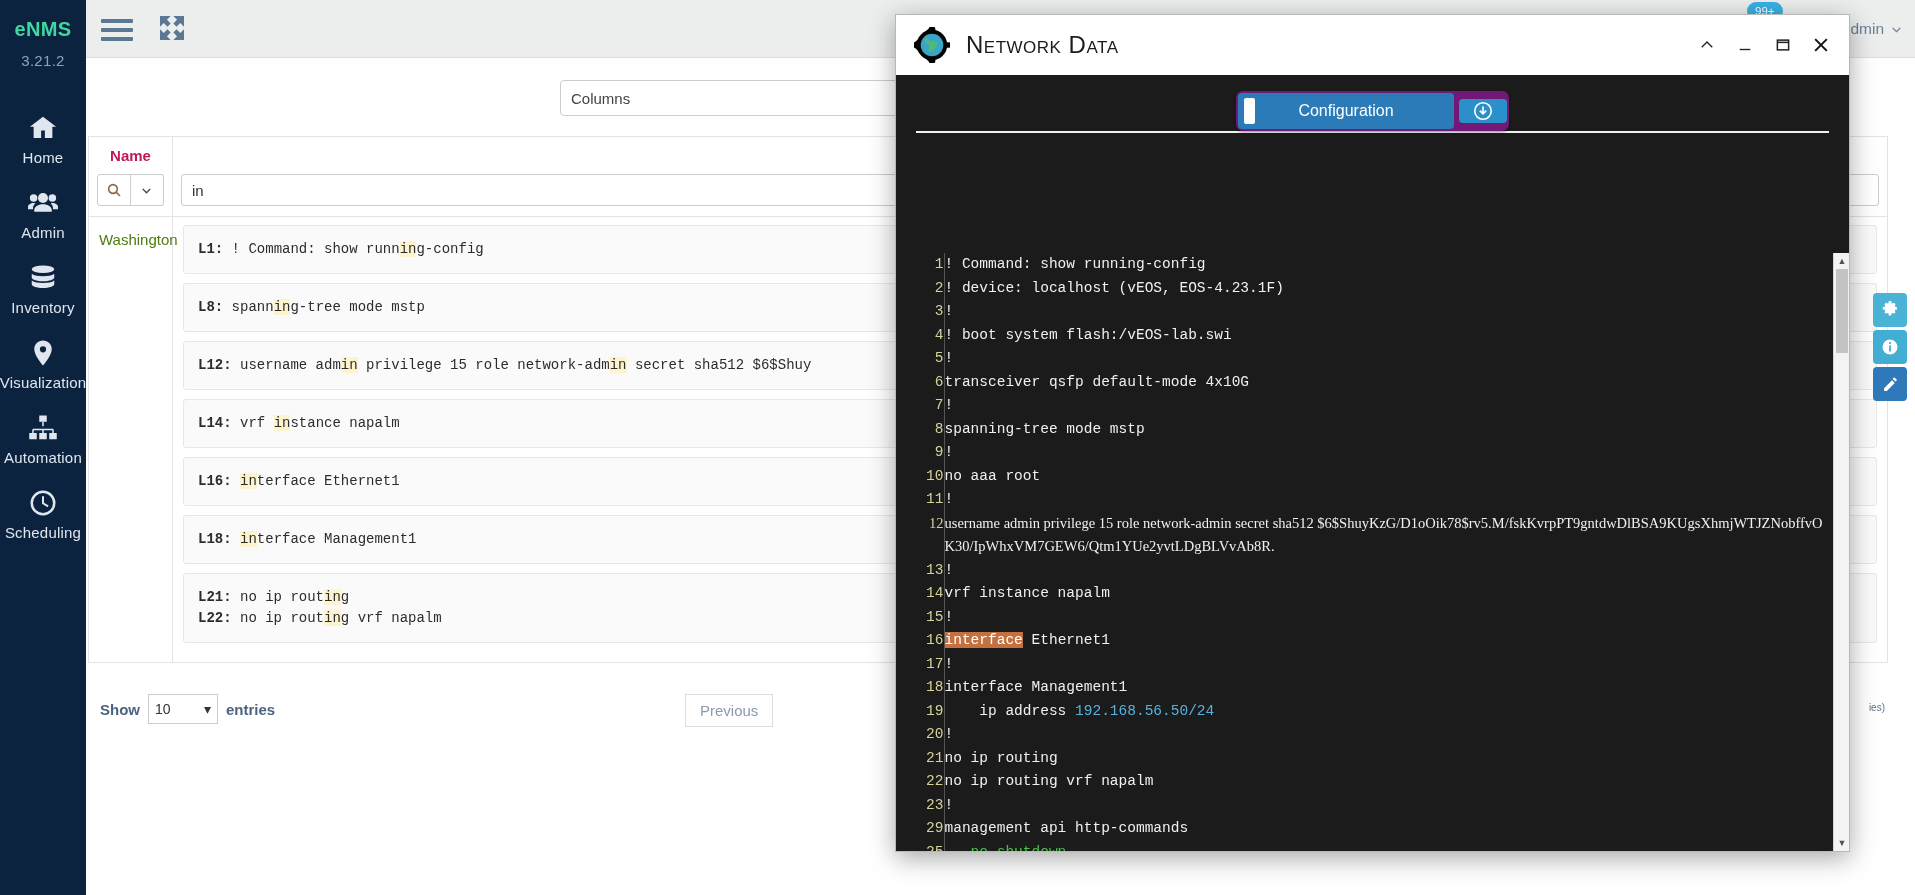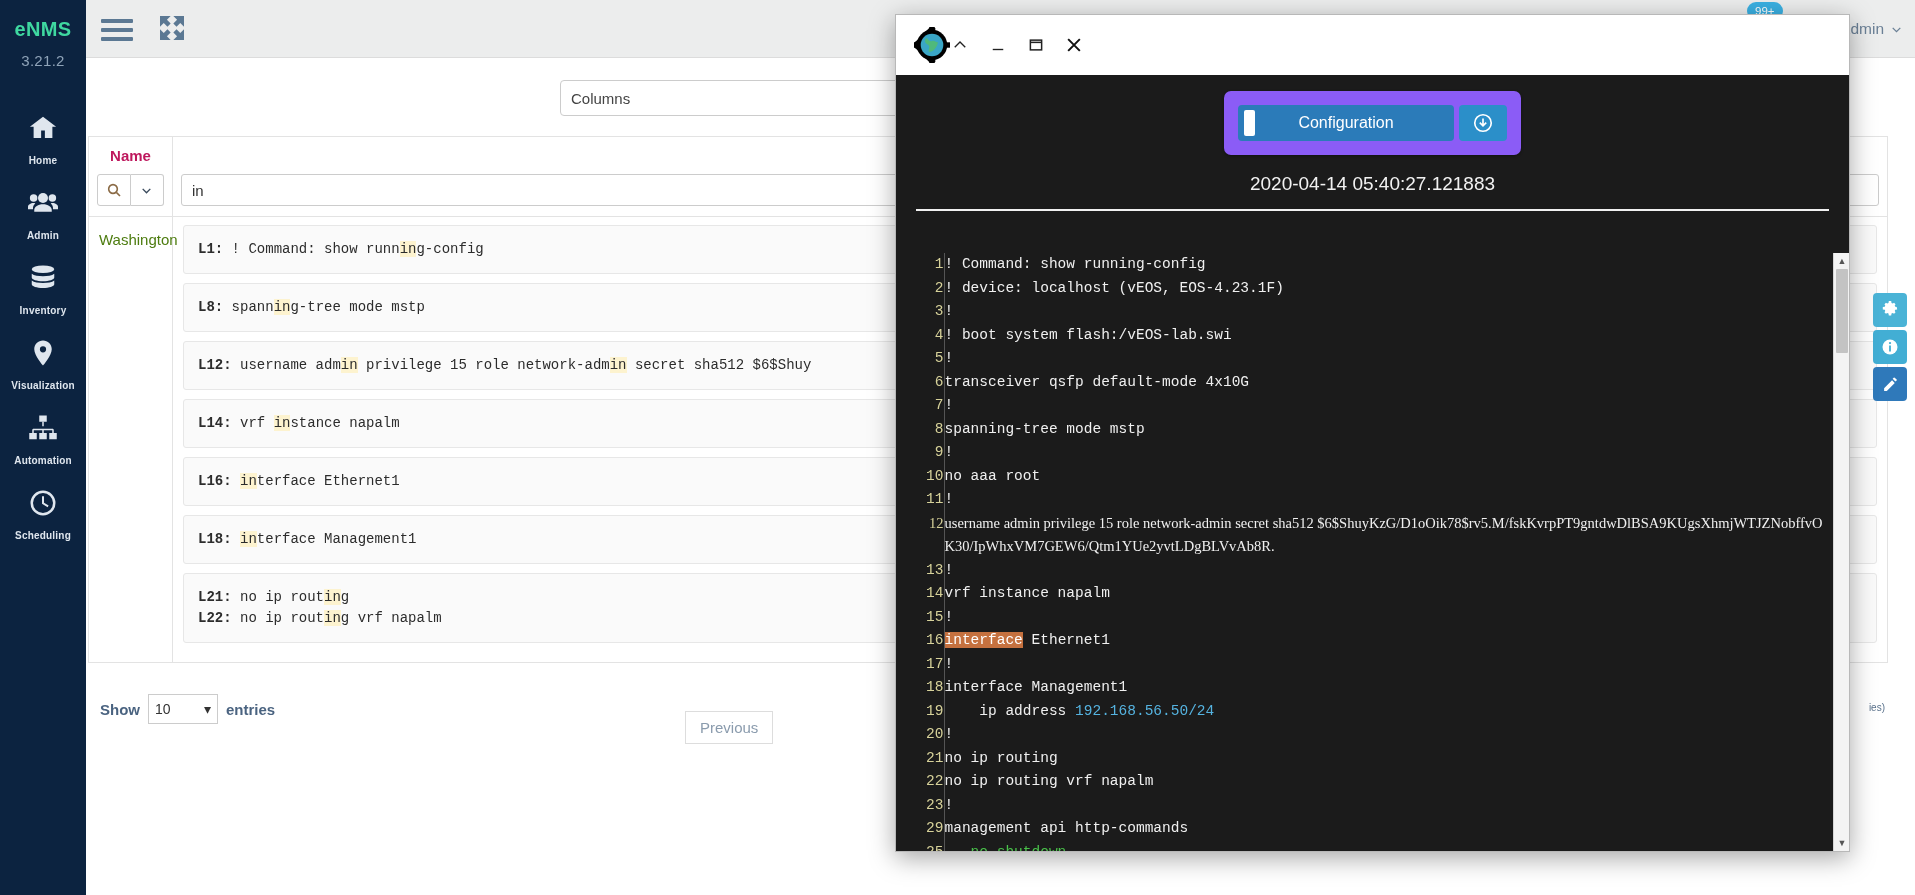--- a/index.html
+++ b/index.html
@@ -28,21 +28,21 @@
   }
   .brand-version {
     font-size: 15px; color: #8fa3b8; margin-top: 11px; letter-spacing: .3px;
   }
   .nav { margin-top: 32px; width: 100%; }
   .nav-item {
     display: flex; flex-direction: column; align-items: center;
     padding: 12px 0 10px 0; cursor: pointer; color: #e6ebf2;
   }
   .nav-icon { width: 30px; height: 30px; display: block; fill: #dfe6ee; }
-  .nav-label { font-size: 10px; margin-top: 12px; color: #dfe6ee; letter-spacing: .2px; font-weight: bold; }
+  .nav-label { font-size: 15px; margin-top: 6px; color: #dfe6ee; letter-spacing: .2px; }
 
   
   #topbar {
     position: absolute; left: 86px; top: 0; right: 0; height: 58px;
     background: #eceded; border-bottom: 1px solid #dcdcdc; z-index: 4;
   }
   .burger { position: absolute; left: 15px; top: 14px; cursor: pointer; width: 32px; }
   .burger span { display: block; height: 4px; background: #5b7893; border-radius: 1px; margin: 5px 0; }
   .expand-ico { position: absolute; left: 70px; top: 12px; cursor: pointer; }
   .topright { position: absolute; right: 12px; top: 0; height: 58px; display: flex; align-items: center; gap: 26px; }
@@ -95,21 +95,21 @@
   .match-card .ln { font-weight: bold; }
   .hl { background: #fdf3cf; }
 
   .footer-bar { position: absolute; left: 14px; top: 636px; right: 0; height: 44px; }
   .show-entries { display: flex; align-items: center; gap: 8px; color: #4a6380; font-size: 15px; font-weight: bold; }
   .entries-select {
     width: 70px; height: 30px; border: 1px solid #ccc; background: #fff;
     display: flex; align-items: center; justify-content: space-between;
     padding: 0 6px; font-size: 14px; color: #333; font-weight: normal;
   }
-  .pager { position: absolute; left: 585px; top: 17px; display: flex; border-radius: 7px; }
+  .pager { position: absolute; left: 585px; top: 0; display: flex; border-radius: 7px; }
   .pg-btn {
     border: 1px solid #ddd; background: #fff; color: #8a9bad;
     padding: 7px 14px; font-size: 15px; cursor: pointer;
   }
   .info-count {
     position: absolute; right: 30px; top: 8px; color: #5a728c; font-size: 10px;
   }
 
   
   .rail { position: absolute; right: 6px; top: 235px; width: 36px; z-index: 3; }
@@ -136,22 +136,22 @@
     font-variant: small-caps; letter-spacing: .5px;
   }
   .win-ctrls { display: flex; align-items: center; gap: 18px; padding-right: 8px; }
   .win-btn { cursor: pointer; width: 20px; height: 20px; display: flex; align-items: center; justify-content: center; }
 
   .modal-body {
     flex: 1; background: #1b1b1b; position: relative; overflow: hidden;
   }
   .tab-holder { display: flex; justify-content: center; padding-top: 16px; }
   .tab-group {
-    background: #8b5cf6; border-radius: 7px; padding: 14px;
-    display: flex; gap: 5px; box-shadow: 0 1px 3px rgba(0,0,0,.4);
+    background: #701a75; border-radius: 7px; padding: 2px;
+    display: flex; gap: 5px; box-shadow: 0 1px 3px rgba(0,0,0,.4); align-items: center;
   }
   .tab-main {
     background: #2b7bb9; color: #fff; border: none; border-radius: 4px;
     padding: 9px 60px; font-size: 16px; cursor: pointer; position: relative;
   }
   .tab-main::before {
     content: ""; position: absolute; left: 6px; top: 5px; bottom: 5px; width: 11px;
     background: #fff; border-radius: 2px;
   }
   .tab-dl {
@@ -430,20 +430,21 @@
             <circle cx="18" cy="18" r="15.2"></circle>
             <rect x="15.3" y="0" width="5.4" height="36"></rect>
             <rect x="0" y="15.3" width="36" height="5.4"></rect>
             <rect x="4" y="4" width="5.4" height="28" transform="rotate(45 18 18)"></rect>
             <rect x="4" y="4" width="5.4" height="28" transform="rotate(-45 18 18)"></rect>
           </g>
           <circle cx="18" cy="18" r="11.3" fill="#3aa6c6"></circle>
           <path d="M12 11c3 1 3 4 6 3s4 2 6 1c-1 6-5 10-9 10-1-3 1-4 0-6s-4-2-4-5c0-1 .5-2 1-3z" fill="#4fb97c"></path>
         </svg>
       </span>
+      <div class="modal-title">Network Data</div>
       <div class="win-ctrls">
         <div class="win-btn">
           <svg width="18" height="18" viewBox="0 0 24 24" fill="none" stroke="#222" stroke-width="1.8">
               <path d="M5 15l7-7 7 7"></path>
             </svg>
         </div>
         <div class="win-btn">
           <svg width="18" height="18" viewBox="0 0 24 24" fill="none" stroke="#222" stroke-width="1.8">
               <path d="M5 18h14"></path>
             </svg>
@@ -468,21 +469,20 @@
           <button class="tab-main">Configuration</button>
           <button class="tab-dl">
             <svg width="22" height="22" viewBox="0 0 24 24" fill="none" stroke="#fff" stroke-width="1.8">
                 <circle cx="12" cy="12" r="9"></circle>
                 <path d="M12 7v8M8.5 11.5 12 15l3.5-3.5"></path>
               </svg>
           </button>
         </div>
       </div>
 
-      <div class="timestamp">2020-04-14 05:40:27.121883</div>
       <div class="divider"></div>
 
       <div class="code-area">
         <table class="code-table">
           <tbody>
               <tr>
             <td class="gutter" id="gutter-col">
                   <div class="code-line">1</div>
                   <div class="code-line">2</div>
                   <div class="code-line">3</div>

